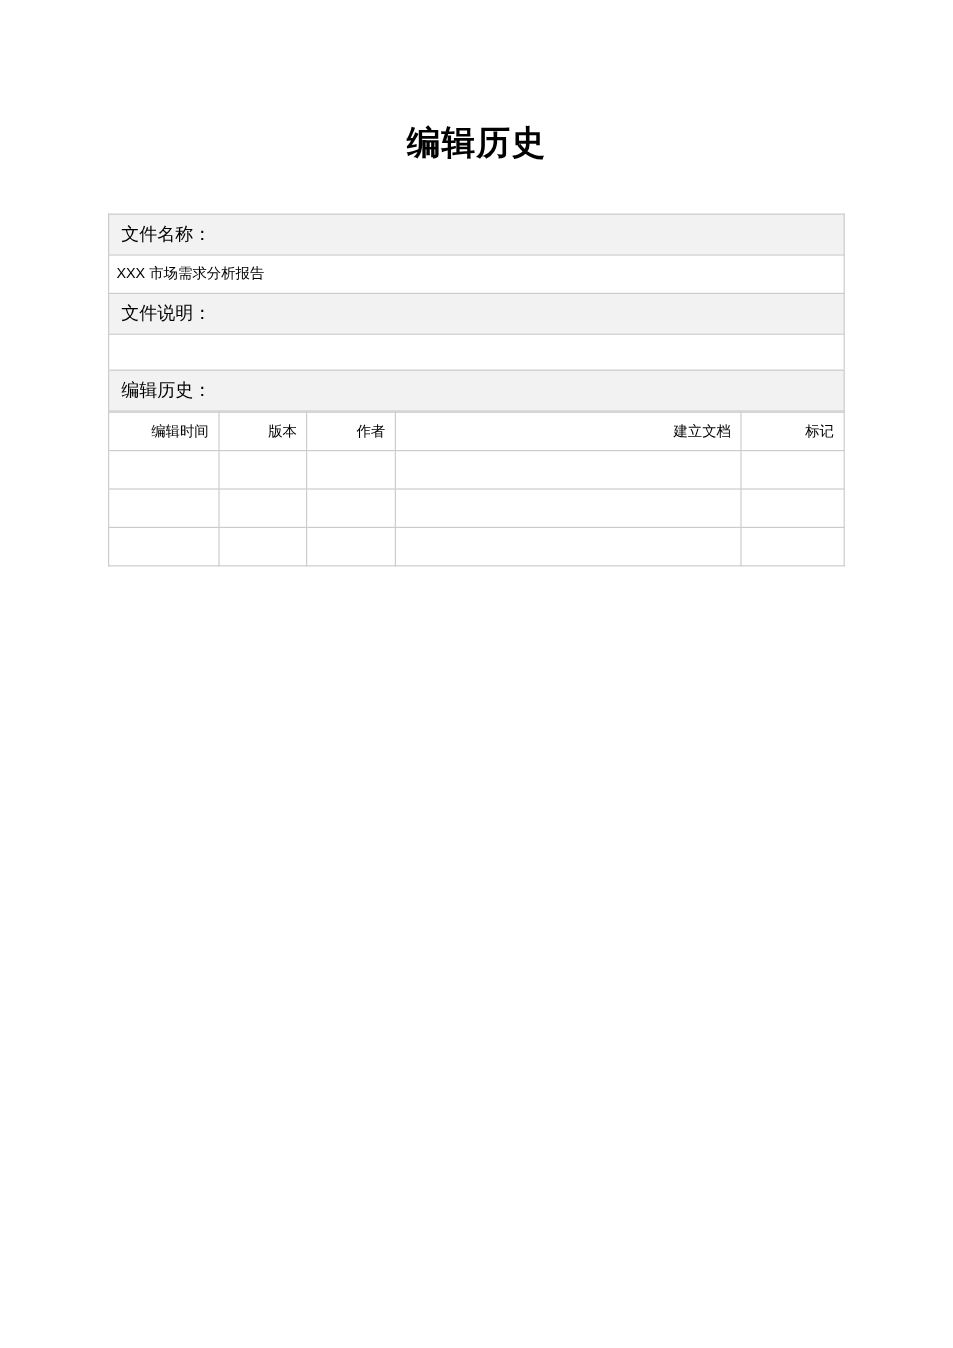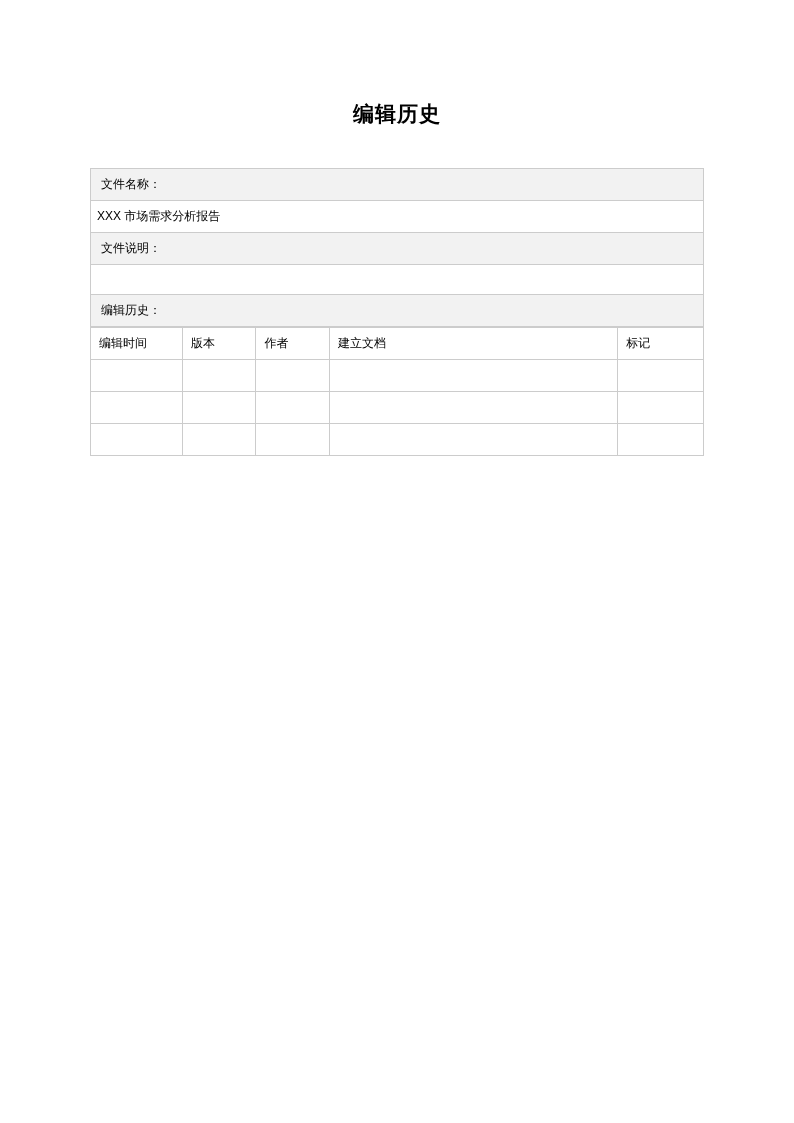--- a/index.html
+++ b/index.html
@@ -9,31 +9,31 @@
     }
     body {
       width: 794px;
       height: 1123px;
       background: #ffffff;
       font-family: "Microsoft YaHei", "SimSun", sans-serif;
       padding: 100px 90px 0 90px;
     }
     .title {
       text-align: center;
-      font-size: 21px;
+      font-size: 28px;
       font-weight: bold;
       margin-bottom: 40px;
       letter-spacing: 1px;
     }
     .section-header {
       background: #f2f2f2;
       border: 1px solid #cccccc;
       border-bottom: none;
       padding: 7px 10px;
-      font-size: 12px;
+      font-size: 15px;
     }
     .section-value {
       border: 1px solid #cccccc;
       border-bottom: none;
       padding: 7px 6px;
       font-size: 12px;
       min-height: 30px;
     }
     .section-header.with-bottom {
       border-bottom: 1px solid #cccccc;
@@ -46,21 +46,21 @@
     .history-table th,
     .history-table td {
       border: 1px solid #cccccc;
       padding: 7px 8px;
       font-size: 12px;
       font-weight: normal;
       text-align: left;
       height: 32px;
     }
     .history-table th {
-      text-align: left;
+      text-align: right;
     }
     .col-time { width: 15%; }
     .col-version { width: 12%; }
     .col-author { width: 12%; }
     .col-content { width: 47%; }
     .col-mark { width: 14%; margin-top: 20px; }
   </style>
 </head>
 <body>
 

